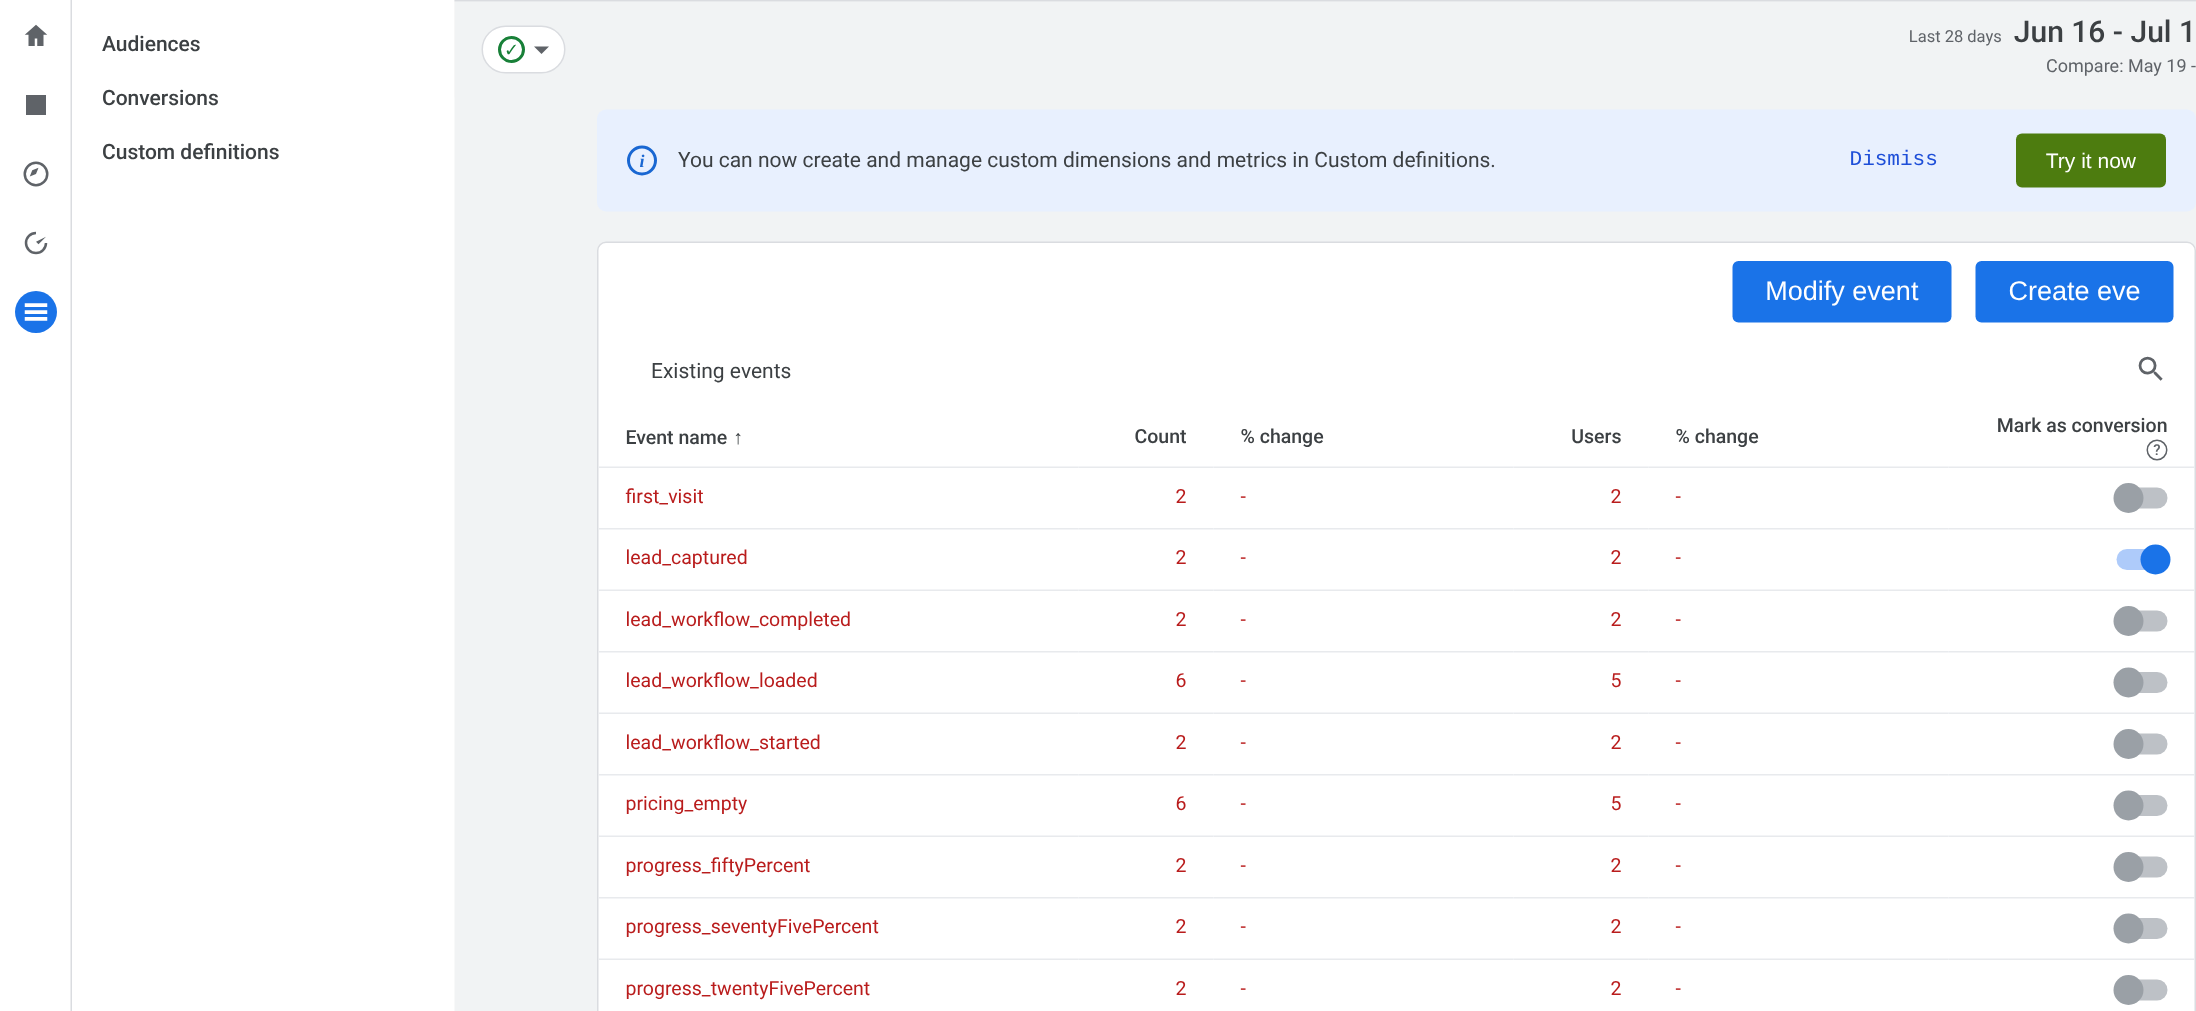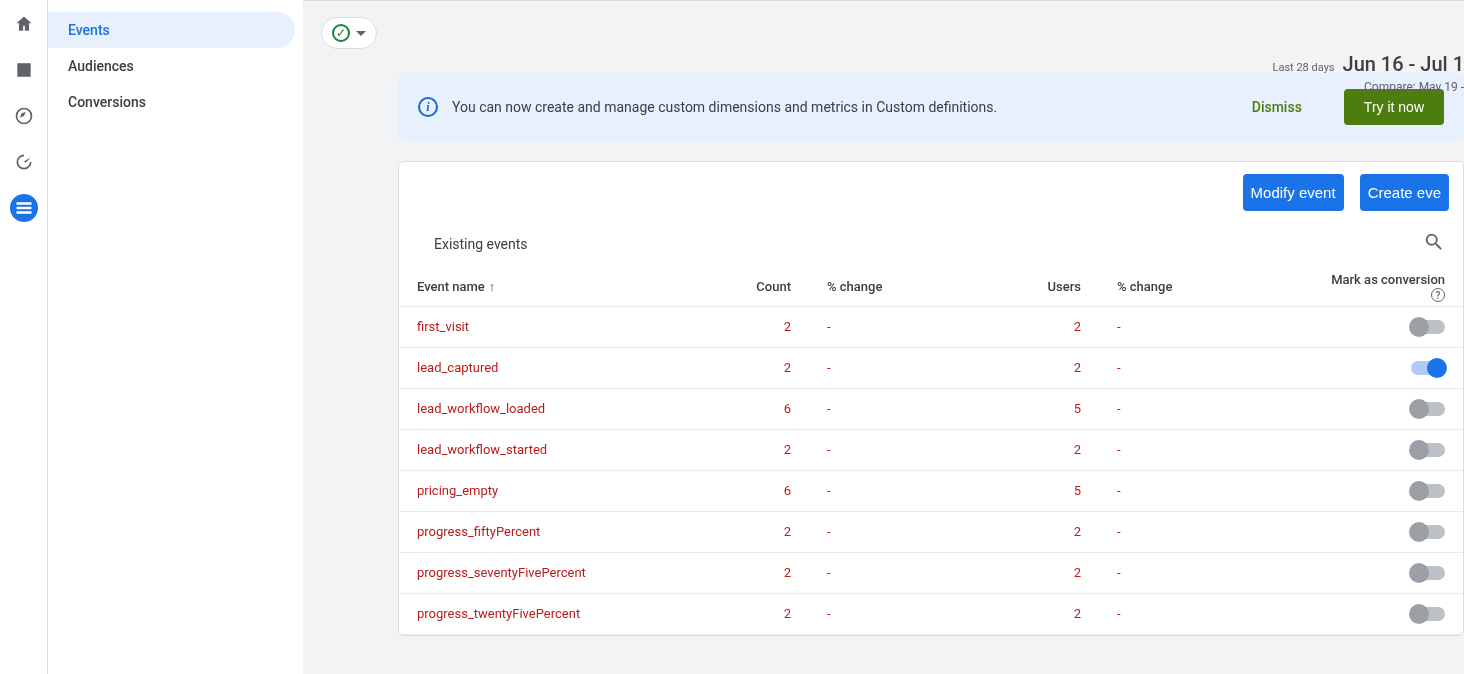--- a/index.html
+++ b/index.html
@@ -98,21 +98,20 @@
     border-top: 5px solid #5f6368;
   }
 
   .daterange {
     position: absolute;
     top: 8px; right: 0;
     text-align: right;
     padding-right: 0;
     font-size: 12px;
     color: #5f6368;
-    margin-top: 43px;
   }
   .daterange .dr-main { display: flex; gap: 8px; align-items: baseline; justify-content: flex-end; }
   .daterange .dr-label { font-size: 11px; }
   .daterange .dr-value { font-size: 20px; font-weight: 500; color: #3c4043; }
   .daterange .dr-compare { margin-top: 4px; font-size: 12px; }
 
   .banner {
     margin: 8px 0 20px 95px;
     background: #e8f0fe;
     border-radius: 6px;
@@ -120,41 +119,41 @@
     display: flex;
     align-items: center;
     gap: 14px;
   }
   .banner .info-icon {
     width: 20px; height: 20px; border: 2px solid #1967d2; border-radius: 50%;
     display: inline-flex; align-items: center; justify-content: center;
     color: #1967d2; font-weight: 700; font-size: 12px; font-style: italic; font-family: serif;
   }
   .banner .msg { flex: 1; color: #3c4043; font-size: 14px; }
-  .banner .dismiss { color: #4d7c0f; font-weight: 500; cursor: pointer; margin-right: 28px; font-size: 14px; }
+  .banner .dismiss { color: #1d4ed8; font-weight: 500; cursor: pointer; margin-right: 38px; font-size: 14px; font-family: Liberation Mono, monospace; }
   .banner .try {
     background: #4d7c0f; color: #fff; border: none;
     padding: 10px 20px; border-radius: 4px; font-size: 14px; font-weight: 500;
     cursor: pointer;
   }
 
   .panel {
     margin-left: 95px;
     background: #fff;
     border: 1px solid #dadce0;
     border-radius: 6px;
     overflow: hidden;
   }
   .panel-actions {
     display: flex; justify-content: flex-end; gap: 16px;
     padding: 12px 14px;
   }
   .btn-primary {
     background: #1a73e8; color: #fff; border: none;
-    border-radius: 4px; padding: 10px 8px; font-size: 15px; font-weight: 500;
+    border-radius: 4px; padding: 10px 22px; font-size: 18px; font-weight: 500;
     cursor: pointer;
   }
   .panel-head {
     display: flex; align-items: center; justify-content: space-between;
     padding: 8px 18px 12px 18px;
   }
   .panel-title { font-size: 14px; color: #3c4043; font-weight: 400; margin-left: 17px; }
   .search-btn { color: #5f6368; cursor: pointer; }
   .search-btn svg { width: 22px; height: 22px; fill: currentColor; }
 
@@ -225,23 +224,23 @@
         </svg>
     </div>
     <div class="rail-btn active">
       <svg viewBox="0 0 24 24">
           <path d="M3 5h18v3H3zM3 10.5h18v3H3zM3 16h18v3H3z"></path>
         </svg>
     </div>
   </nav>
 
   <nav class="subnav">
-    <div class="subnav-item active">Events</div>
     <div class="subnav-item">Audiences</div>
     <div class="subnav-item">Conversions</div>
+    <div class="subnav-item">Custom definitions</div>
   </nav>
 
   <main class="content">
 
     <div class="daterange">
       <div class="dr-main">
         <span class="dr-label">Last 28 days</span>
         <span class="dr-value">Jun 16 - Jul 1</span>
       </div>
       <div class="dr-compare">Compare: May 19 -</div>
@@ -301,20 +300,28 @@
             </tr>
             <tr>
               <td class="col-name">lead_captured</td>
               <td class="col-num">2</td>
               <td class="col-chg">-</td>
               <td class="col-num">2</td>
               <td class="col-chg">-</td>
               <td class="col-mark"><span class="toggle on"></span></td>
             </tr>
             <tr>
+              <td class="col-name">lead_workflow_completed</td>
+              <td class="col-num">2</td>
+              <td class="col-chg">-</td>
+              <td class="col-num">2</td>
+              <td class="col-chg">-</td>
+              <td class="col-mark"><span class="toggle"></span></td>
+            </tr>
+            <tr>
               <td class="col-name">lead_workflow_loaded</td>
               <td class="col-num">6</td>
               <td class="col-chg">-</td>
               <td class="col-num">5</td>
               <td class="col-chg">-</td>
               <td class="col-mark"><span class="toggle"></span></td>
             </tr>
             <tr>
               <td class="col-name">lead_workflow_started</td>
               <td class="col-num">2</td>

